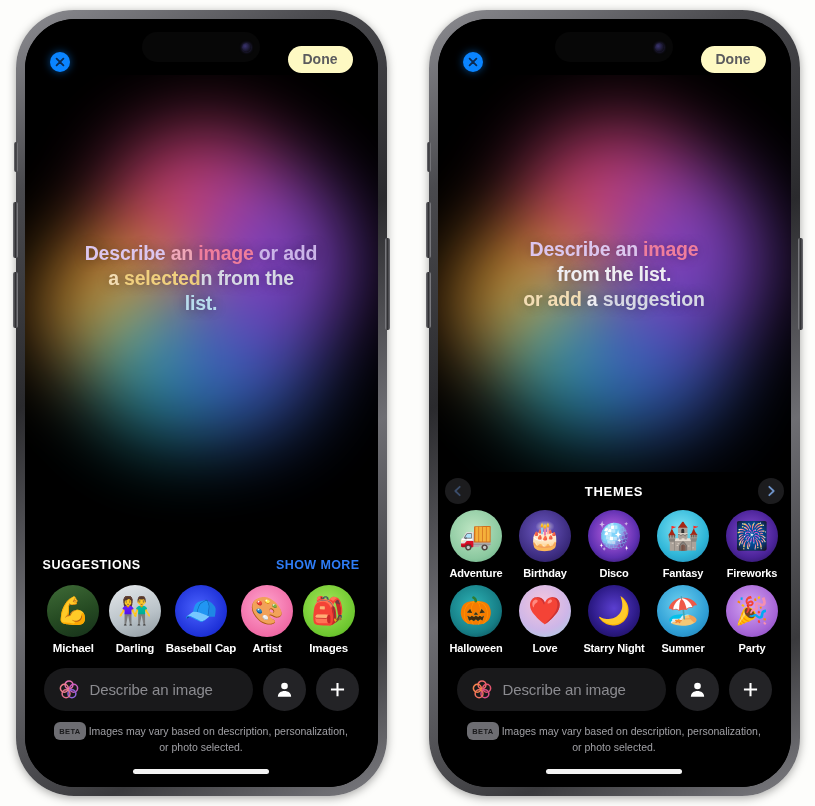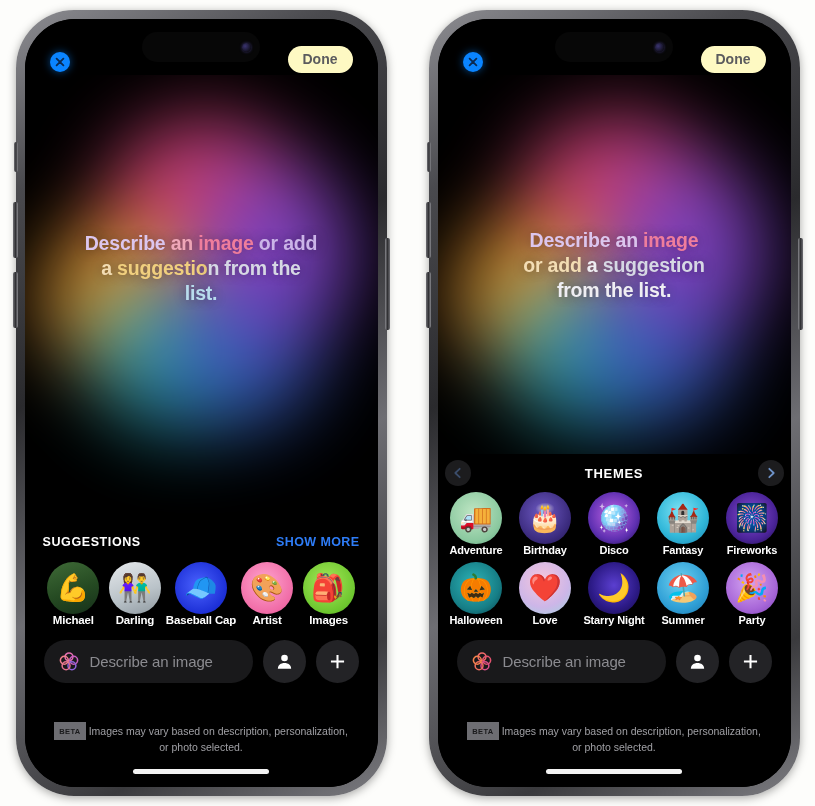--- a/index.html
+++ b/index.html
@@ -207,20 +207,21 @@
     flex-direction: column;
     align-items: center;
   }
   .tile .bubble {
     width: 52px; height: 52px;
     border-radius: 50%;
     overflow: hidden;
     position: relative;
   }
   .tile .label {
+    margin-top: 5px;
     color: #fff;
     font-size: 11px;
     font-weight: 700;
     letter-spacing: -.15px;
     white-space: nowrap;
   }
   .emoji {
     position: absolute;
     inset: 0;
     display: flex;
@@ -307,24 +308,23 @@
     line-height: 15px;
   }
   .beta {
     display: inline-block;
     background: #6d6d72;
     color: #1a1a1c;
     font-size: 7.5px;
     font-weight: 700;
     letter-spacing: .4px;
     padding: 1.5px 5px;
-    border-radius: 0;
+    border-radius: 6px;
     vertical-align: 1.5px;
     margin-right: 3px;
-    margin-top: 28px;
   }
 
   .home-ind {
     flex: none;
     height: 32px;
     display: flex;
     align-items: center;
     justify-content: center;
   }
   .home-ind .bar {
@@ -366,21 +366,21 @@
             <span class="g-magenta"></span>
             <span class="g-red"></span>
             <span class="g-orange"></span>
             <span class="g-yellow"></span>
             <span class="g-teal"></span>
             <span class="g-blue"></span>
             <span class="g-purple"></span>
           </div>
           <div class="canvas-text" id="canvas-text-left" style="top:42%;">
               <div class="w"><span class="t-lilac">Describe</span><span class="t-pinkish"> an </span><span class="t-rose">image</span><span class="t-lav"> or add</span></div>
-              <div class="w"><span class="t-cream">a </span><span class="t-gold">suggestio</span><span class="t-silver">n from the</span></div>
+              <div class="w"><span class="t-cream">a </span><span class="t-gold">selected</span><span class="t-silver">n from the</span></div>
               <div class="w"><span class="t-ice">list.</span></div>
             </div>
         </div>
 
         <div class="sugg">
           <div class="sugg-head">
             <span class="sugg-title">SUGGESTIONS</span>
             <span class="show-more">SHOW MORE</span>
           </div>
           <div class="sugg-row" id="sugg-row-left">
@@ -483,22 +483,22 @@
             <span class="g-magenta"></span>
             <span class="g-red"></span>
             <span class="g-orange"></span>
             <span class="g-yellow"></span>
             <span class="g-teal"></span>
             <span class="g-blue"></span>
             <span class="g-purple"></span>
           </div>
           <div class="canvas-text" id="canvas-text-right" style="top:50%;">
               <div class="w"><span class="t-lilac">Describe an </span><span class="t-rose">image</span></div>
+              <div class="w"><span class="t-white">from the list.</span></div>
               <div class="w"><span class="t-cream">or add </span><span class="t-white">a </span><span class="t-silver">suggestion</span></div>
-              <div class="w"><span class="t-white">from the list.</span></div>
             </div>
         </div>
 
         <div class="themes">
           <div class="themes-head">
             <div class="arrow left">
               <svg viewBox="0 0 12 12">
                 <path d="M7.7 1.8 L3.3 6 L7.7 10.2" fill="none" stroke="#3b4d6b" stroke-width="1.8" stroke-linecap="round" stroke-linejoin="round"></path>
               </svg>
             </div>

